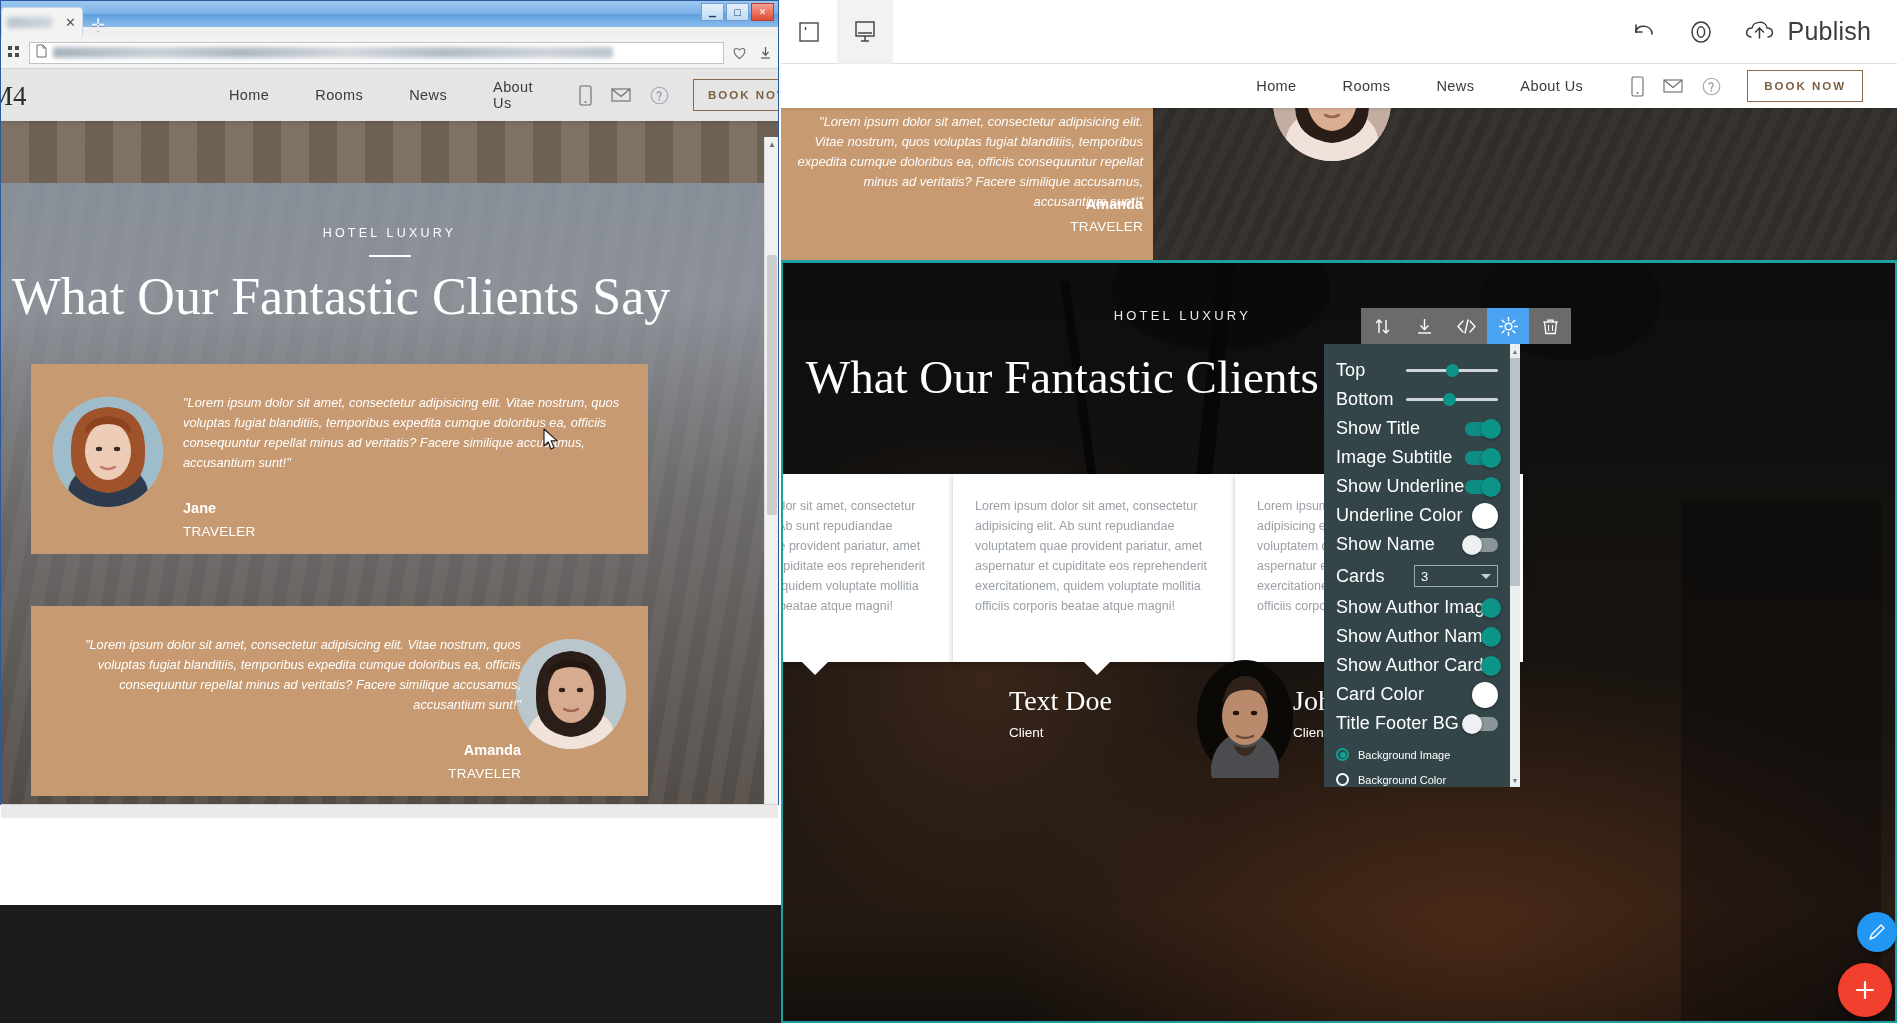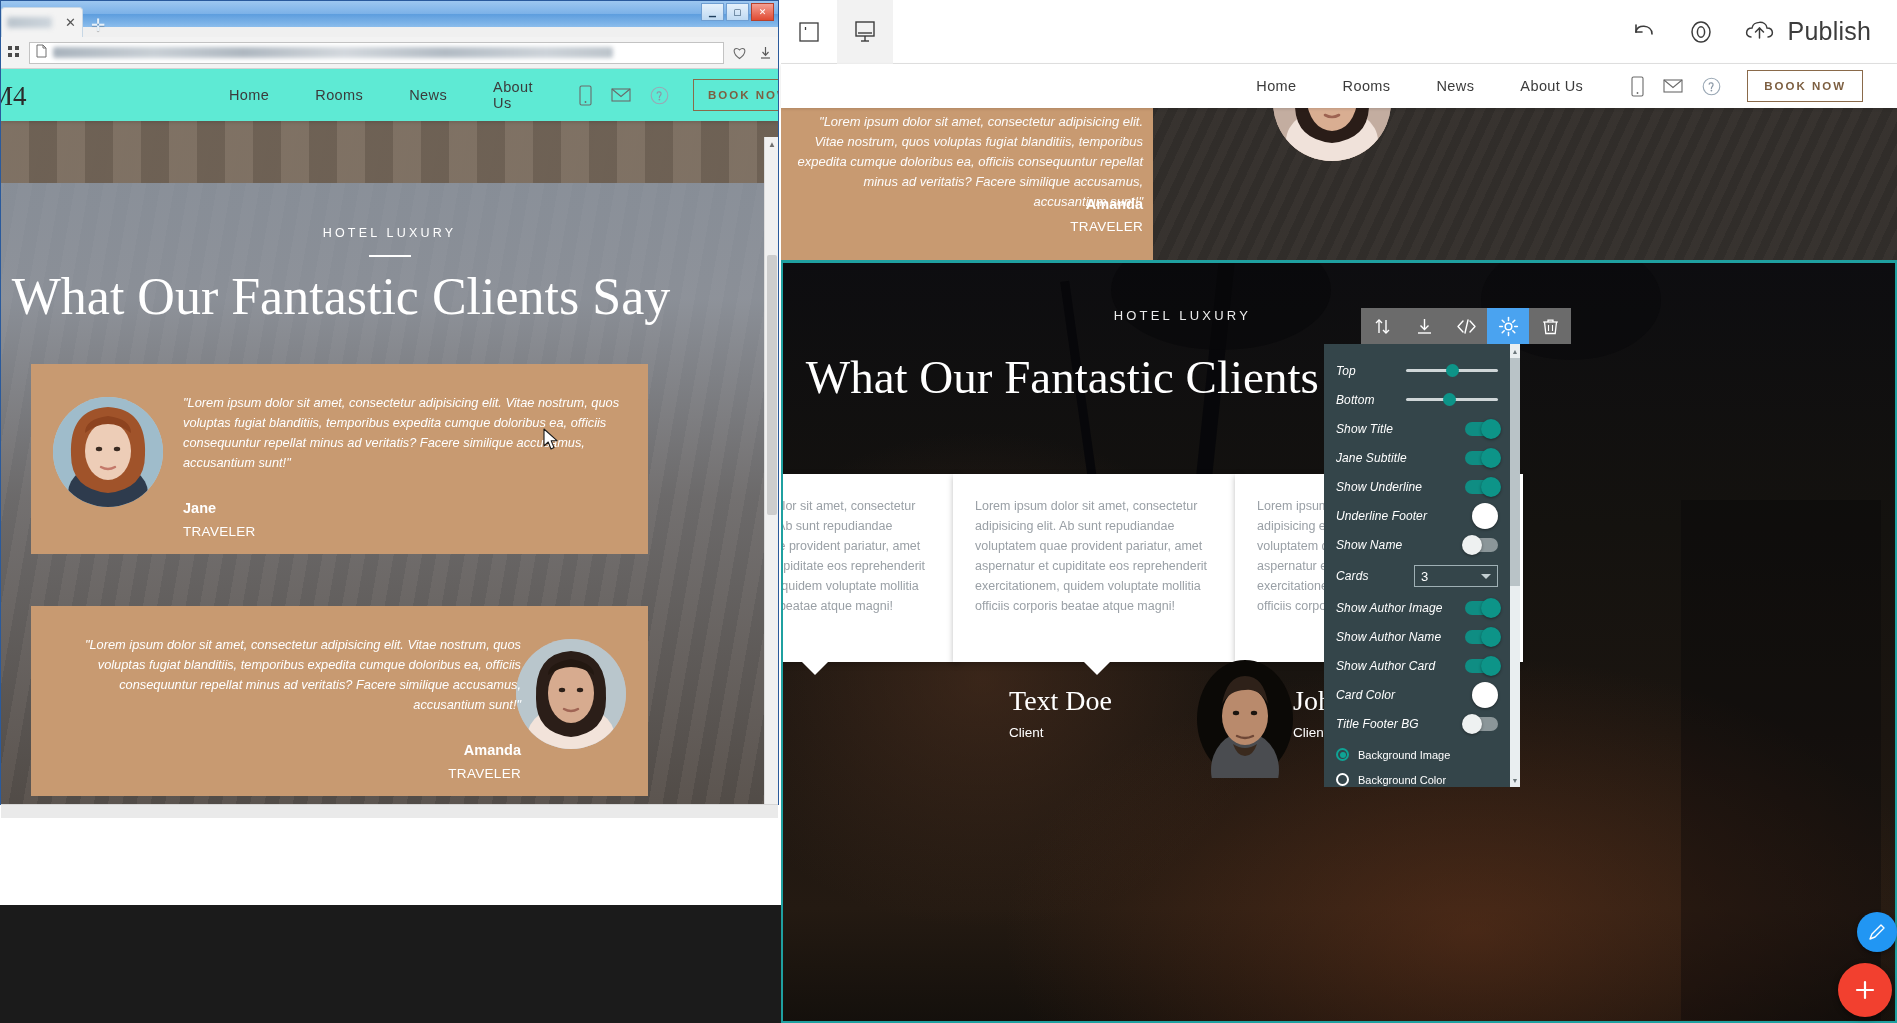--- a/index.html
+++ b/index.html
@@ -165,21 +165,21 @@
   }
   #panel-thumb { position: absolute; left: 0; top: 14px; width: 10px; height: 228px; background: #b9c3c7; }
   .sc-arrow { position: absolute; left: 0; width: 10px; height: 14px; display:flex;align-items:center;justify-content:center;font-size:7px;color:#6c777b;}
   .sc-arrow.up { top: 0; }
   .sc-arrow.down { bottom: 0; }
 
   #panel-inner { position: absolute; left: 0; top: 0; width: 186px; padding: 12px 0 0 0; }
   .row {
     display: flex; align-items: center; height: 29px; padding: 0 12px 0 12px;
   }
-  .row .lbl { flex: 1; font-size: 12px; letter-spacing: .1px; white-space: nowrap; font-style: italic; }
+  .row .lbl { flex: 1; font-size: 18px; letter-spacing: .1px; white-space: nowrap; }
 
   .slider { position: relative; width: 92px; height: 3px; background: #cfd6d8; border-radius: 2px; }
   .slider .knob { position: absolute; top: -5px; width: 13px; height: 13px; border-radius: 50%; background: #0d9488; }
 
   .toggle { position: relative; width: 33px; height: 14px; border-radius: 8px; }
   .toggle.on { background: #0f8d83; }
   .toggle.off { background: #8b9699; }
   .toggle .tk { position: absolute; top: -3px; width: 20px; height: 20px; border-radius: 50%; box-shadow: 0 1px 3px rgba(0,0,0,.4); }
   .toggle.on .tk { right: -3px; background: #0d9488; }
   .toggle.off .tk { left: -3px; background: #eef1f1; }
@@ -265,21 +265,21 @@
   }
   .bw-uicon { width: 26px; display:flex;align-items:center;justify-content:center;cursor:pointer; }
 
   
   #preview-site {
     position: absolute; left: 0; top: 68px; width: 777px; height: 735px;
     overflow: hidden; background: #8d95a0;
   }
   #pv-nav {
     position: absolute; left: 0; top: 0; width: 777px; height: 52px;
-    background: #5eead4; display: flex; align-items: center; z-index: 6;
+    background: #e5e5e5; display: flex; align-items: center; z-index: 6;
     box-shadow: 0 1px 4px rgba(0,0,0,.16);
   }
   #pv-logo {
     position: absolute; left: -12px; top: 12px;
     font-family: "Liberation Serif", serif; font-size: 27px; color: #2c2c2c;
   }
   #pv-navlinks { display: flex; align-items: center; gap: 46px; margin-left: 228px; }
   .pv-link { font-size: 14.5px; color: #3b3b3b; letter-spacing: .4px; cursor: pointer; }
   #pv-navicons { display: flex; align-items: center; gap: 19px; margin-left: 46px; }
   #pv-book {
@@ -565,35 +565,35 @@
       </div>
 
       <div class="row">
         <span class="lbl">Show Title</span>
         <div class="toggle on">
             <div class="tk"></div>
           </div>
       </div>
 
       <div class="row">
-        <span class="lbl">Jane Subtitle</span>
+        <span class="lbl">Image Subtitle</span>
         <div class="toggle on">
             <div class="tk"></div>
           </div>
       </div>
 
       <div class="row">
         <span class="lbl">Show Underline</span>
         <div class="toggle on">
             <div class="tk"></div>
           </div>
       </div>
 
       <div class="row">
-        <span class="lbl">Underline Footer</span>
+        <span class="lbl">Underline Color</span>
         <div class="swatch"></div>
       </div>
 
       <div class="row">
         <span class="lbl">Show Name</span>
         <div class="toggle off">
             <div class="tk"></div>
           </div>
       </div>
 

